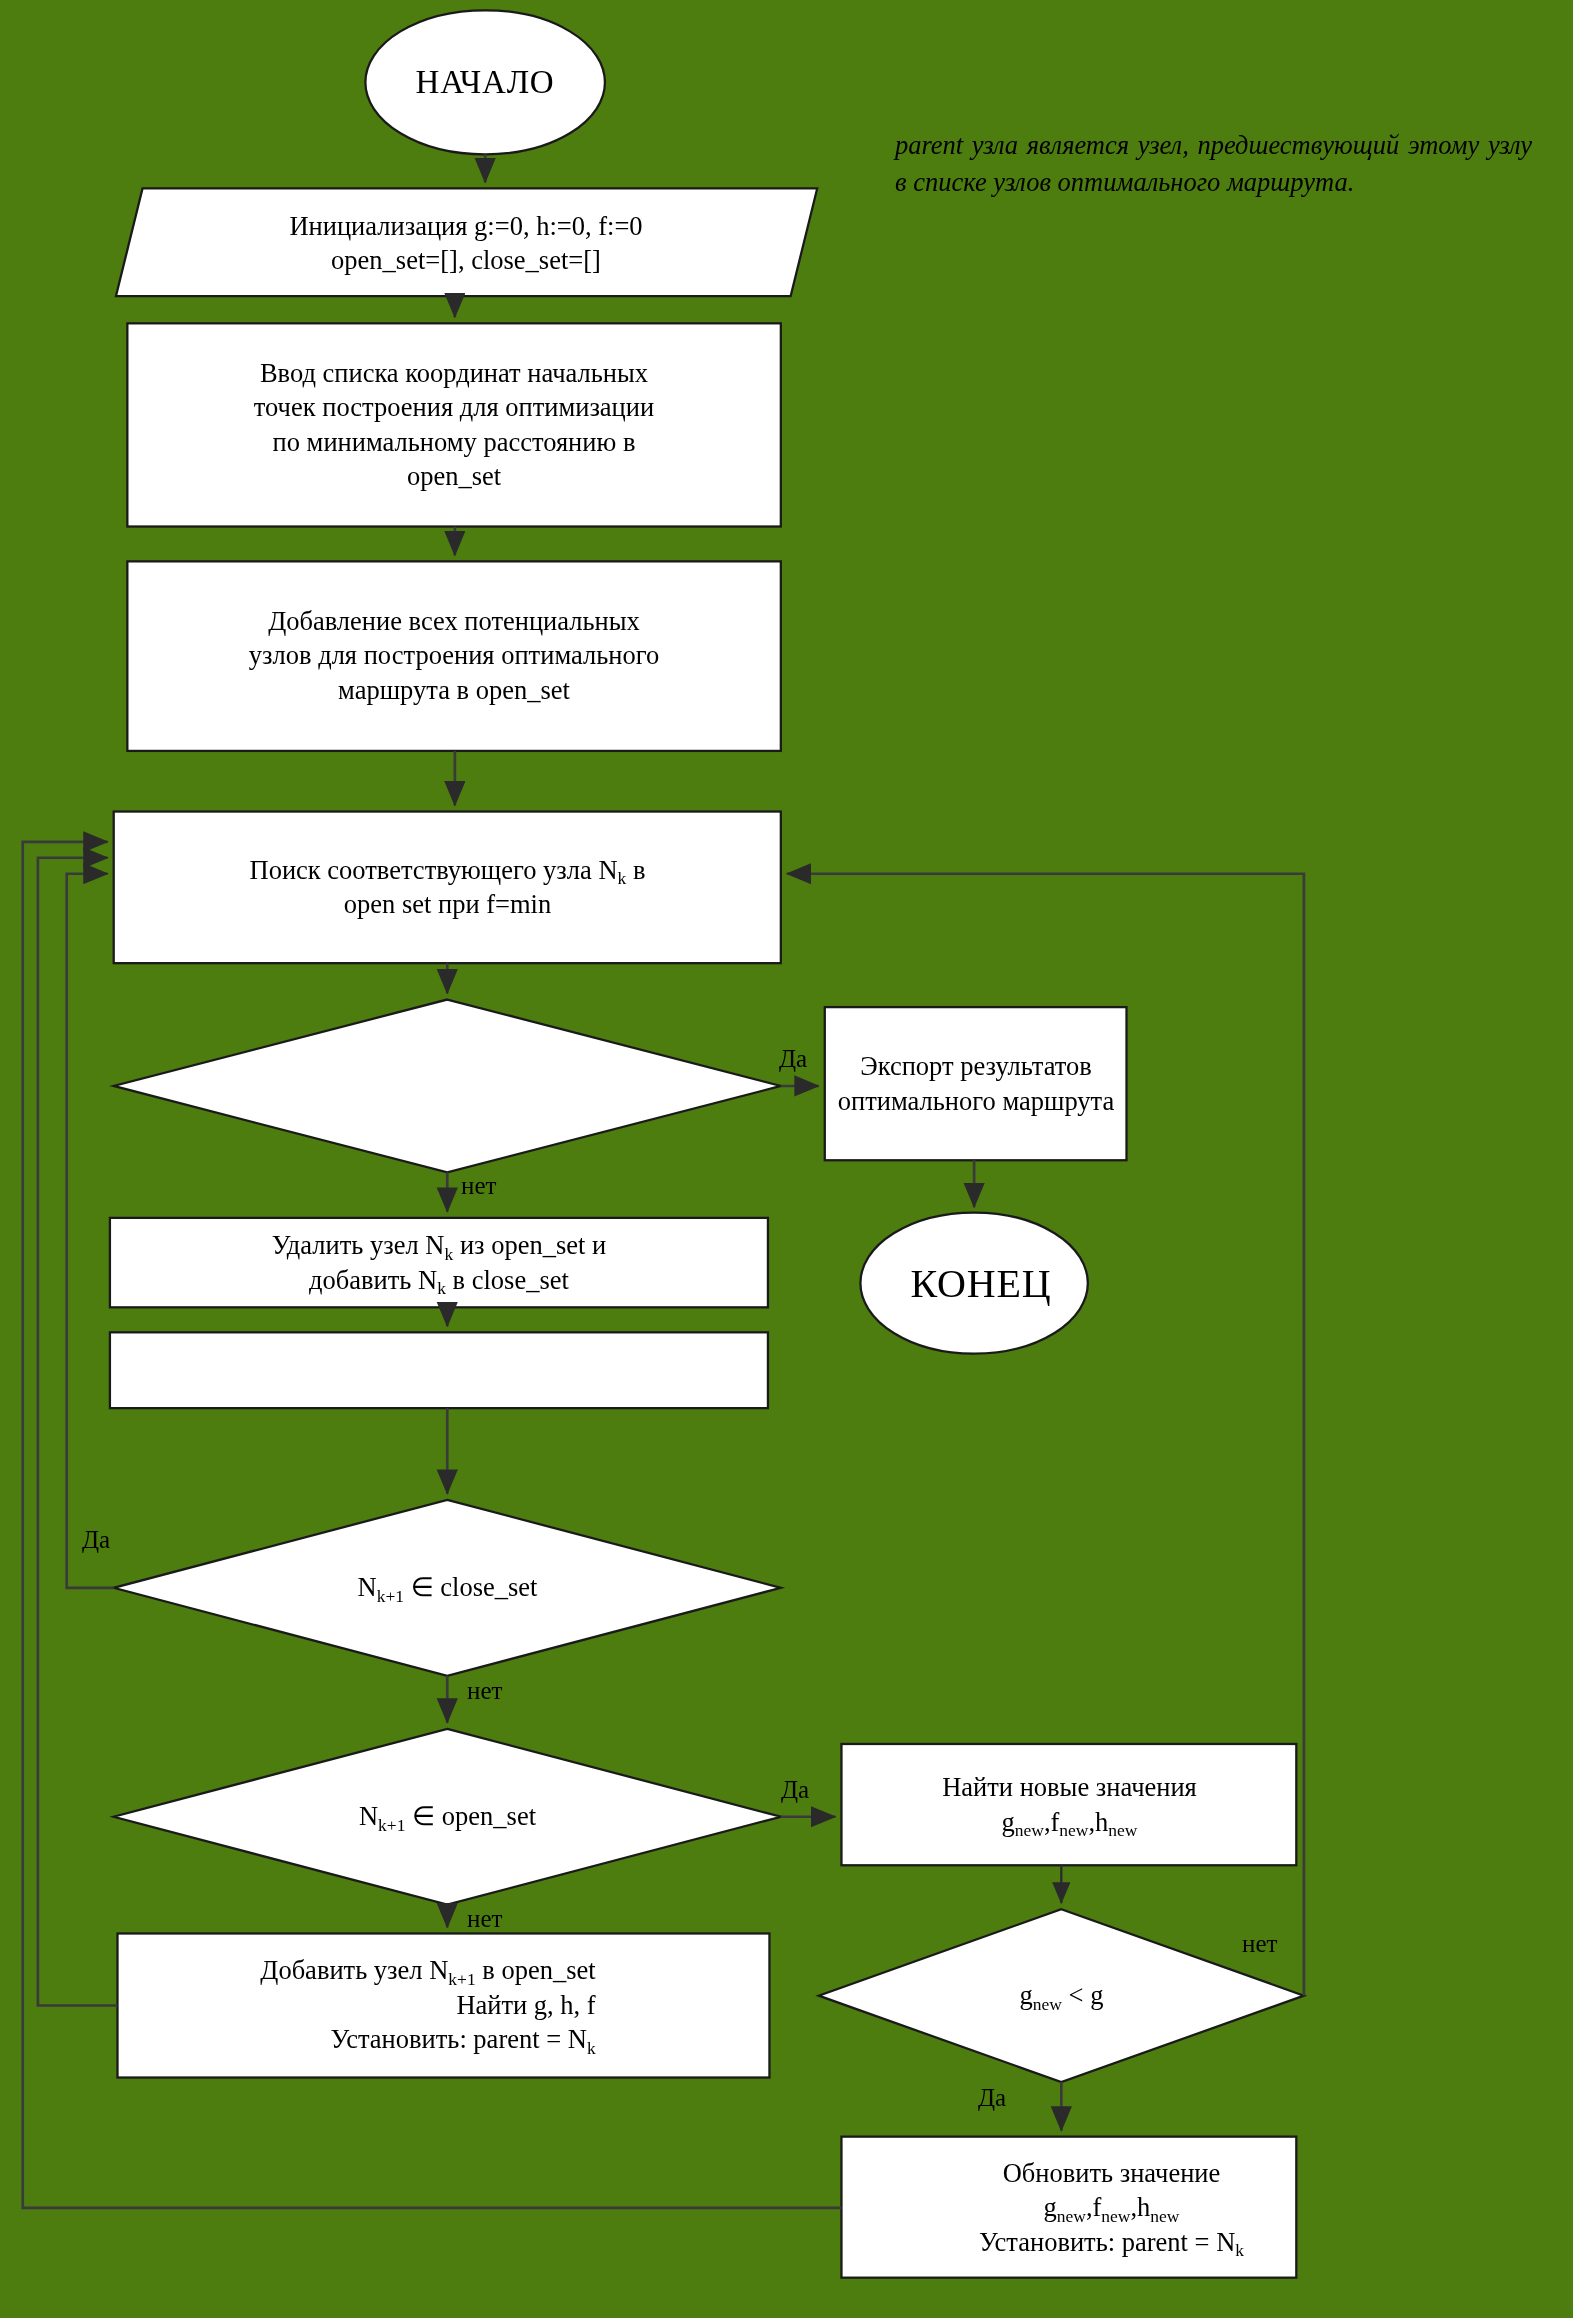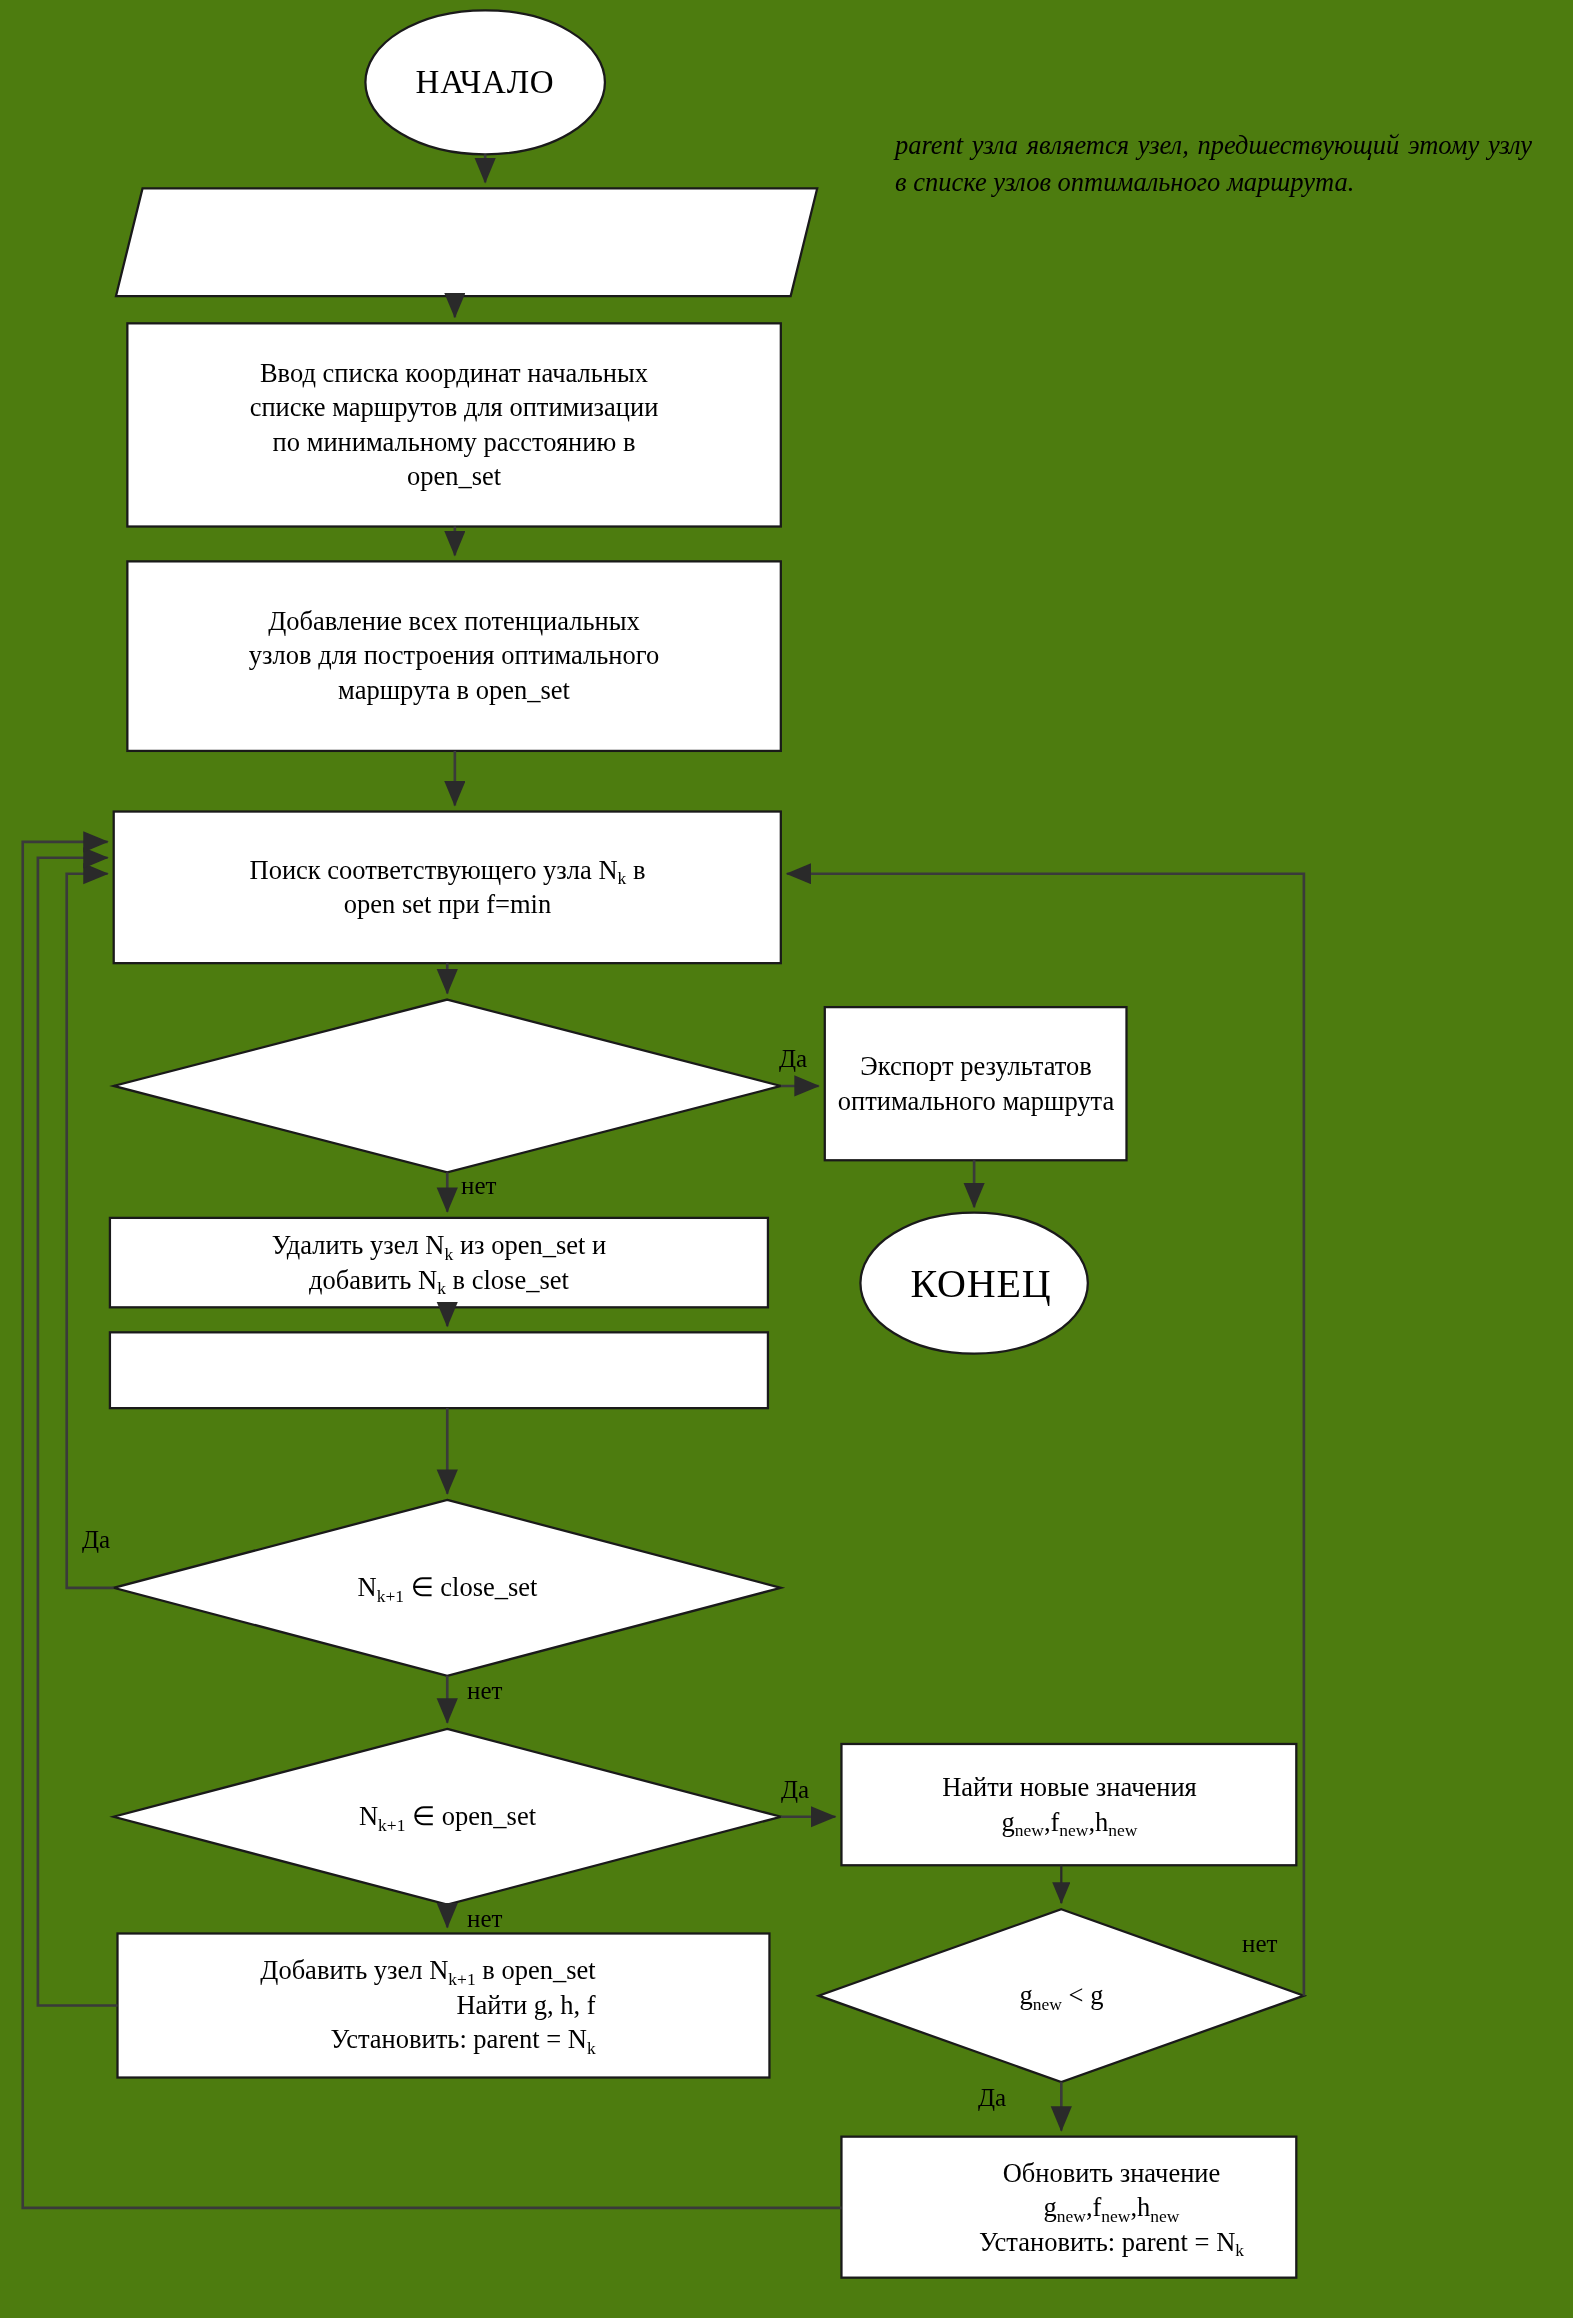--- a/index.html
+++ b/index.html
@@ -101,25 +101,31 @@
 
     <polyline class="edge" points="150,2094 88,2094 88,1152 142,1152" marker-end="url(#ah)"></polyline>
 
     <polyline class="edge" points="155,2645 50,2645 50,1131 142,1131" marker-end="url(#ah)"></polyline>
 
     <polyline class="edge" points="1110,2912 30,2912 30,1110 142,1110" marker-end="url(#ah)"></polyline>
   </svg>
 
   <div class="txt" style="left:365px;top:50px;width:240px;height:64px;font-size:33px;letter-spacing:0.8px;">НАЧАЛО</div>
 
+  <div class="txt" style="left:144px;top:196px;width:644px;height:94px;">
+    <div>
+      <span>Инициализация g:=0, h:=0, f:=0</span><br>
+      <span>open_set=[], close_set=[]</span>
+    </div>
+  </div>
 
   <div class="txt" style="left:130px;top:326px;width:648px;height:197px;">
     <div>
       <span>Ввод списка координат начальных</span><br>
-      <span>списке маршрутов для оптимизации</span><br>
+      <span>точек построения для оптимизации</span><br>
       <span>по минимальному расстоянию в</span><br>
       <span>open_set</span>
     </div>
   </div>
 
   <div class="txt" style="left:130px;top:564px;width:648px;height:183px;">
     <div>
       <span>Добавление всех потенциальных</span><br>
       <span>узлов для построения оптимального</span><br>
       <span>маршрута в open_set</span>

